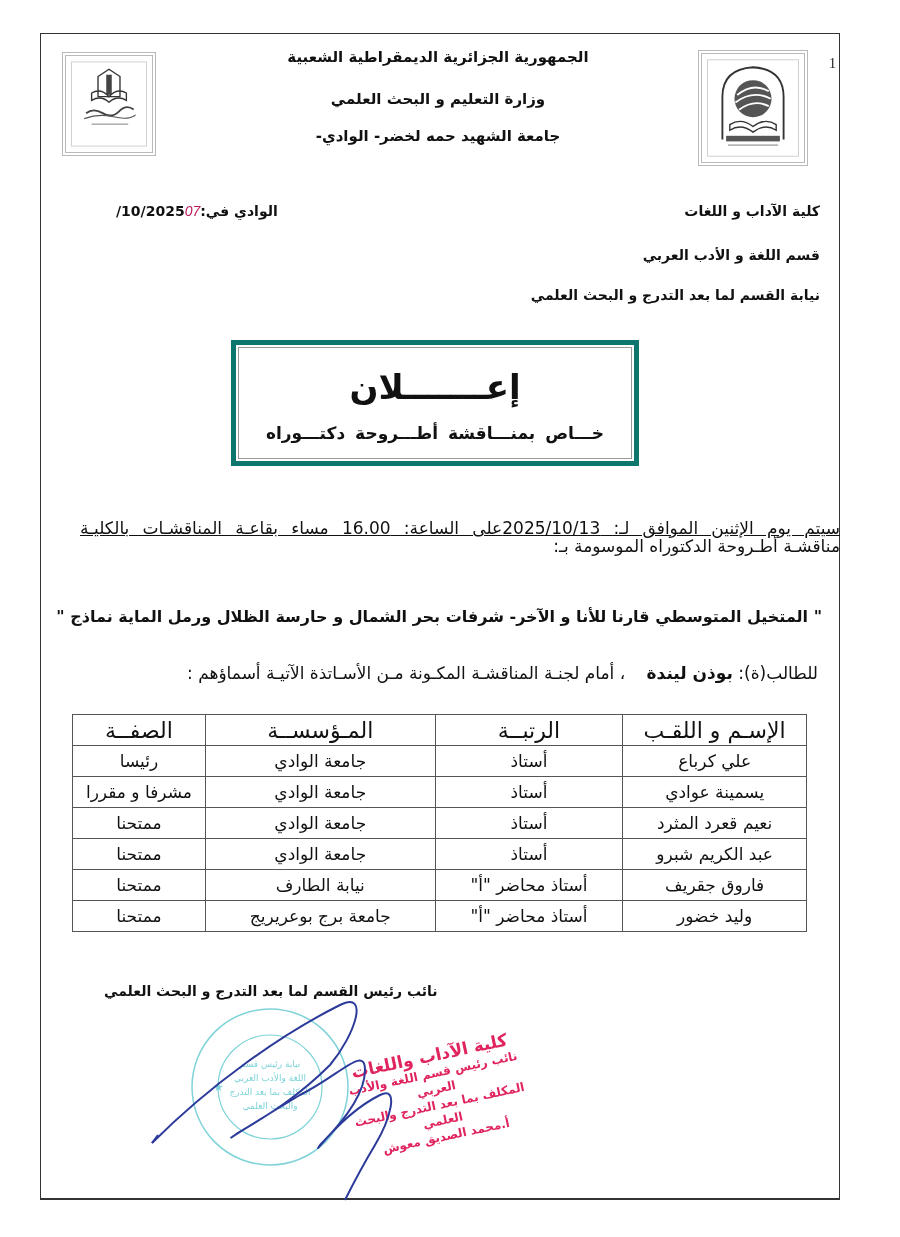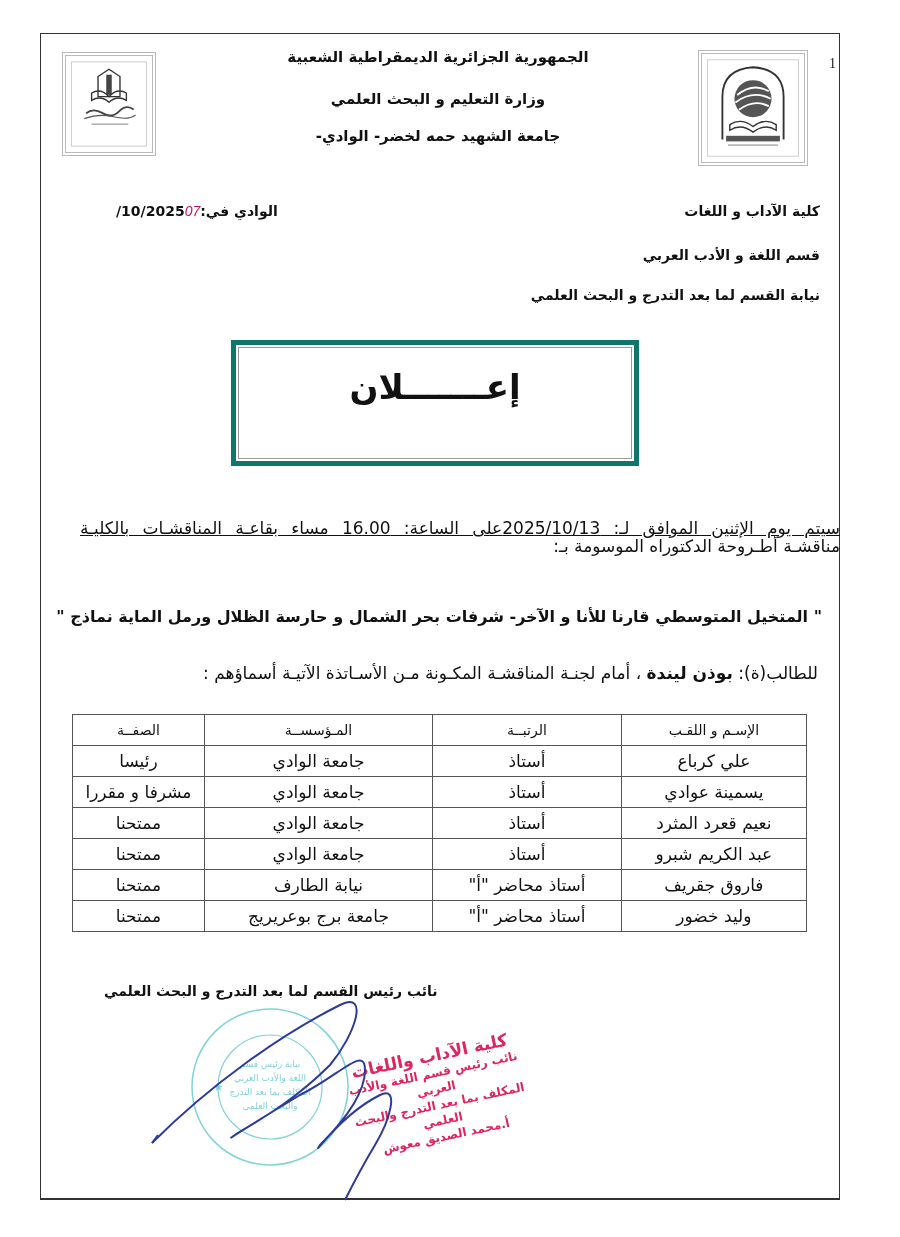--- a/index.html
+++ b/index.html
@@ -19,24 +19,24 @@
   .place-date { left: 116px; top: 203px; direction: ltr; font-weight: bold; font-size: 14px; position: absolute; }
   .place-date .hand { color: #be185d; font-style: italic; font-family: Liberation Sans, sans-serif; font-weight: normal; }
   .ann-box { position: absolute; left: 231px; top: 340px; width: 408px; height: 126px; border: 5px solid #0f766e; box-sizing: border-box; outline: 1px solid #999; outline-offset: -8px; }
   .ann-title { position: absolute; left: 0; right: 0; top: 22px; text-align: center; font-size: 34px; font-weight: bold; direction: rtl; letter-spacing: 1px; }
   .ann-sub { position: absolute; left: 0; right: 0; top: 78px; text-align: center; font-size: 17px; font-weight: bold; direction: rtl; word-spacing: 4px; }
   .para { position: absolute; direction: rtl; font-size: 17px; right: 60px; }
   .para1 { top: 518px; width: 760px; text-align: justify; text-align-last: justify; text-decoration: underline; }
   .para2 { top: 536px; }
   .thesis { position: absolute; direction: rtl; right: 78px; top: 607px; font-weight: bold; font-size: 16px; }
   .student { position: absolute; direction: rtl; right: 82px; top: 663px; font-size: 17px; }
-  .student b { font-weight: bold; }
+  .student b { font-weight: bold; margin-left: 16px; }
   table.jury { position: absolute; left: 72px; top: 714px; width: 735px; border-collapse: collapse; direction: rtl; font-size: 17px; }
   table.jury th, table.jury td { border: 1px solid #555; height: 30px; padding: 0 6px; text-align: center; font-weight: normal; }
-  table.jury th { font-size: 14px; border-radius: 15px; }
+  table.jury th { font-size: 22px; border-radius: 15px; }
   .col-name { width: 186px; } .col-rank { width: 190px; } .col-inst { width: 232px; } .col-role { width: 127px; }
   .sign-title { position: absolute; direction: rtl; left: 104px; top: 983px; font-size: 14px; font-weight: bold; }
   .stamp { position: absolute; left: 183px; top: 1005px; width: 175px; height: 165px; }
   .stamp-red { position: absolute; left: 330px; top: 1045px; width: 215px; direction: rtl; color: #e0245e; transform: rotate(-12deg); transform-origin: center; text-align: center; }
   .stamp-red .l1 { font-weight: bold; font-size: 17px; }
   .stamp-red .l2, .stamp-red .l3, .stamp-red .l4, .stamp-red .l5 { font-size: 12px; font-weight: bold; line-height: 16px; }
   .signature { position: absolute; left: 140px; top: 995px; width: 340px; height: 210px; pointer-events: none; }
 </style>
 </head>
 <body>
@@ -76,20 +76,21 @@
 <div class="rtl faculty">كلية الآداب و اللغات</div>
 <div class="rtl dept">قسم اللغة و الأدب العربي</div>
 <div class="rtl pg-office">نيابة القسم لما بعد التدرج و البحث العلمي</div>
 
 <div class="place-date">
   <span style="unicode-bidi:isolate;direction:ltr;">/10/2025</span><span class="hand">07</span><span style="direction:rtl;unicode-bidi:isolate;">الوادي في:</span>
 </div>
 
 <div class="ann-box">
   <div class="ann-title">إعـــــــلان</div>
+  <div class="ann-sub">خـــاص بمنـــاقشة أطـــروحة دكتـــوراه</div>
 </div>
 
 <div class="para para1">سيتم يوم الإثنين الموافق لـ: 2025/10/13على الساعة: 16.00 مساء بقاعـة المناقشـات بالكليـة</div>
 <div class="para para2">مناقشـة أطـروحة الدكتوراه الموسومة بـ:</div>
 <div class="thesis">" المتخيل المتوسطي قارنا للأنا و الآخر- شرفات بحر الشمال و حارسة الظلال ورمل الماية نماذج "</div>
 <div class="student">
   <span>للطالب(ة): </span><b>بوذن ليندة</b><span> ، أمام لجنـة المناقشـة المكـونة مـن الأسـاتذة الآتيـة أسماؤهم :</span>
 </div>
 
 <table class="jury">

